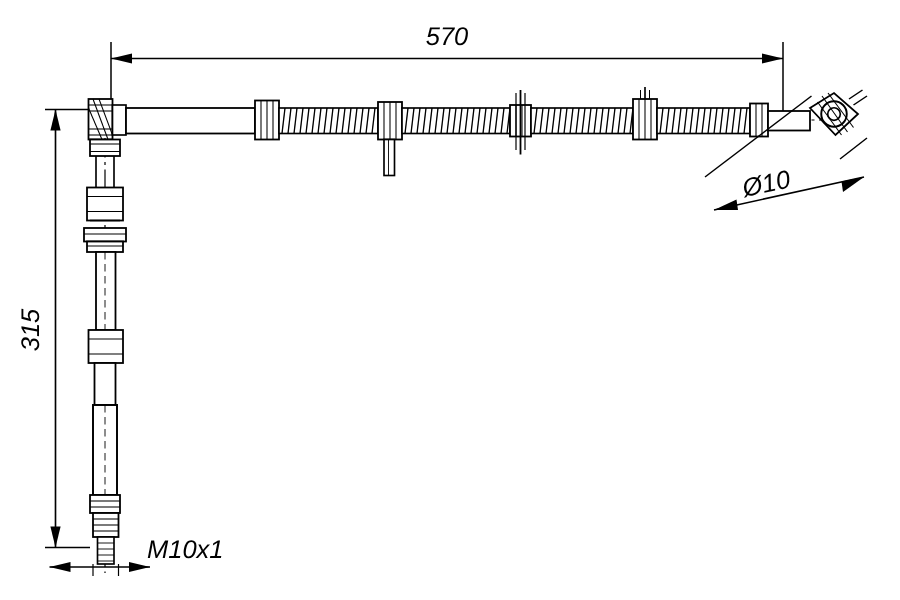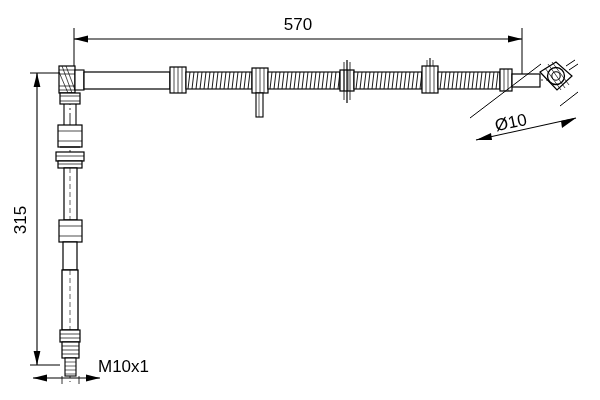--- a/index.html
+++ b/index.html
@@ -10,20 +10,21 @@
   body {
     width: 600px;
     height: 400px;
     font-family: "Liberation Sans", sans-serif;
     overflow: hidden;
   }
   #drawing-root {
     position: relative;
     width: 600px;
     height: 400px;
+    font-style: italic;
   }
   svg#technical-drawing {
     display: block;
     width: 600px;
     height: 400px;
   }
   .dim-text {
     font-family: "Liberation Sans", sans-serif;
     font-size: 17px;
     fill: #000000;

